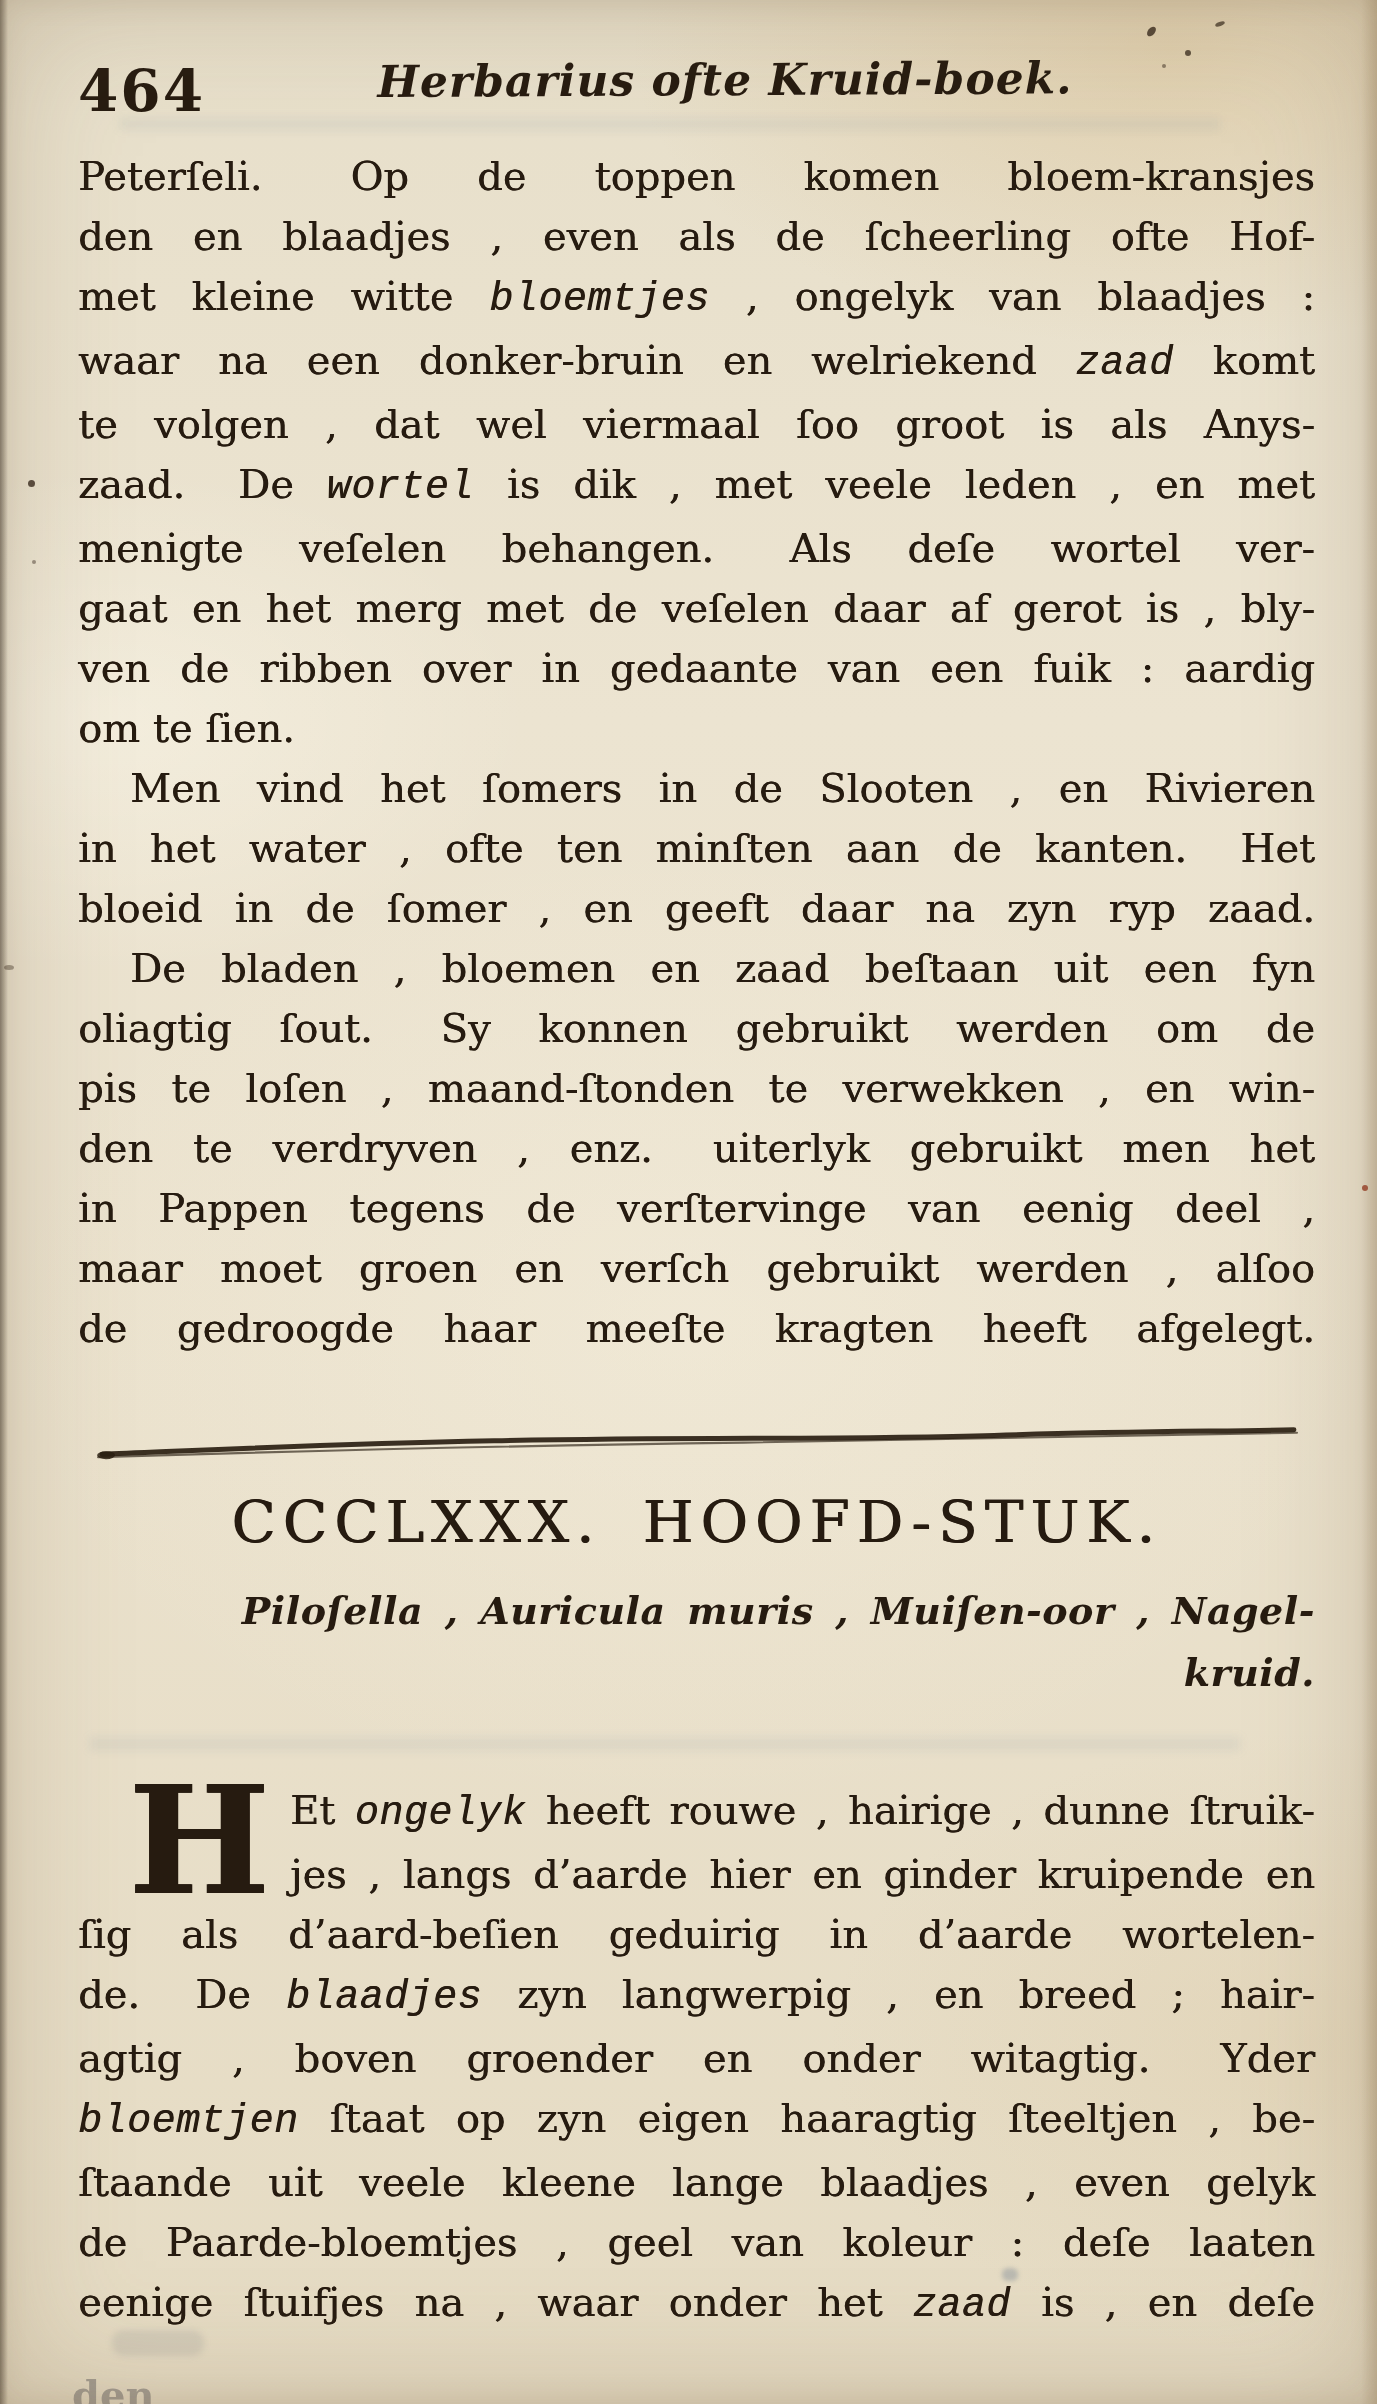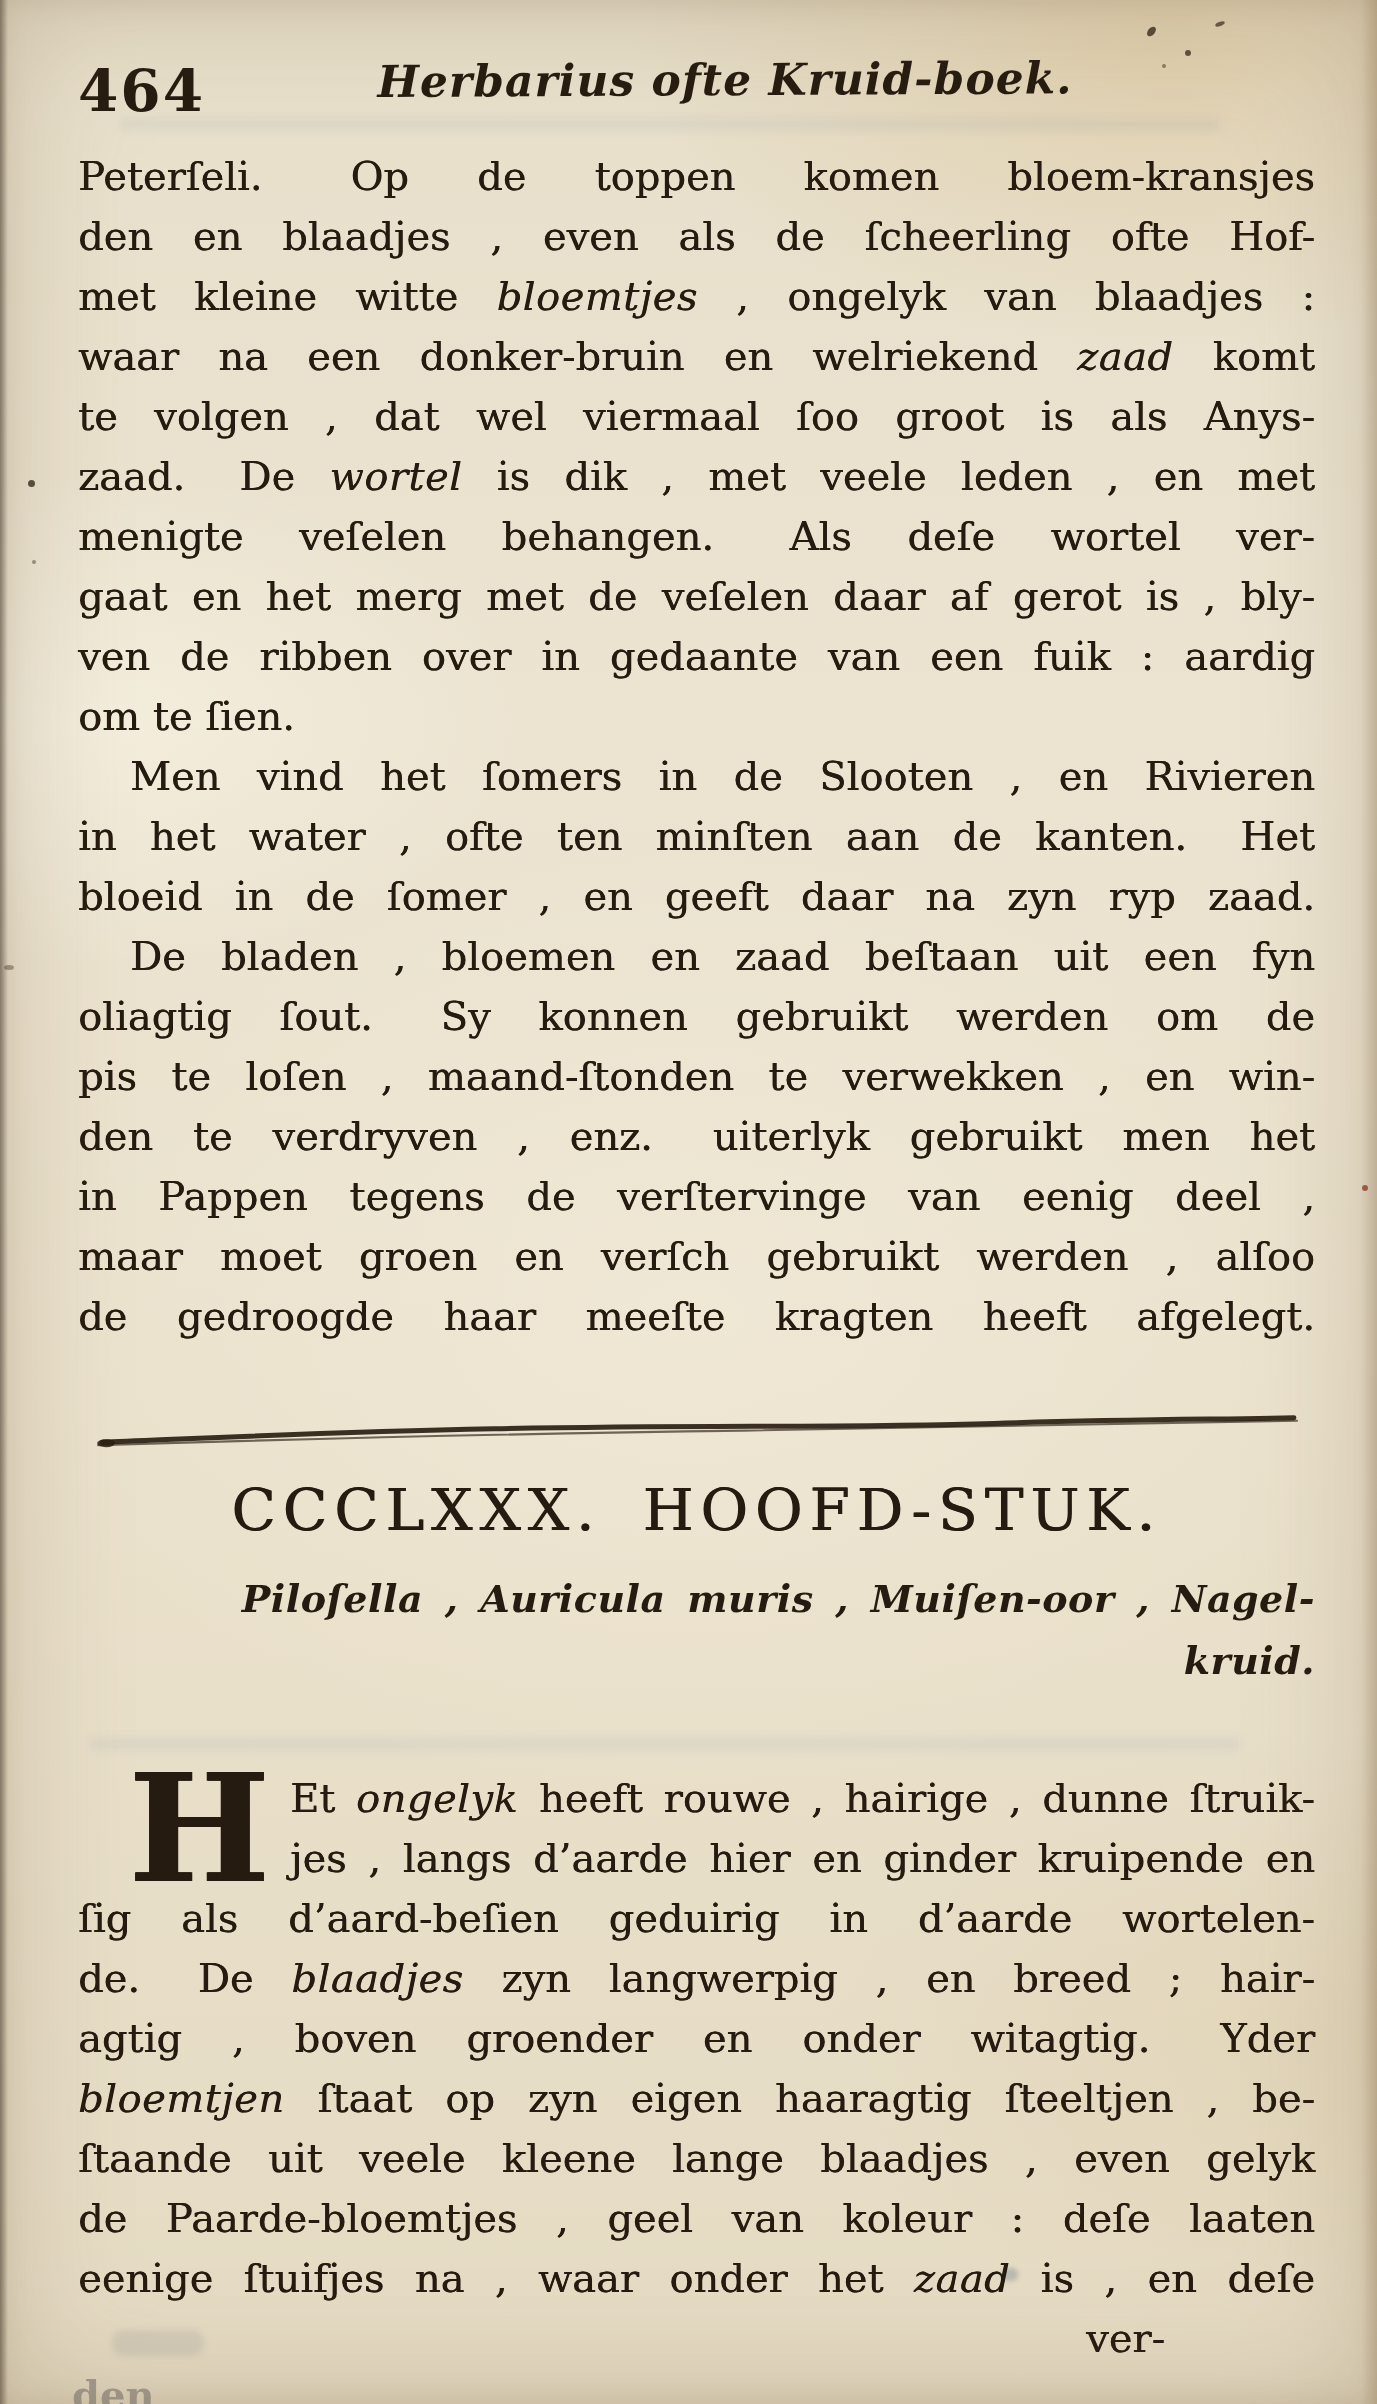--- a/index.html
+++ b/index.html
@@ -38,21 +38,21 @@
   .pageno{font-size:58px;font-weight:700;line-height:1;transform:translateY(8px);
     letter-spacing:2px;}
   .runtitle{flex:1;text-align:center;font-style:italic;font-weight:700;font-size:44px;
     line-height:1.1;padding-right:70px;margin-top:2px;letter-spacing:1px;
     transform:rotate(-.3deg);}
 
   .bodytext,.chapter,.catchrow{font-size:40px;line-height:60px;}
   .line{text-align:justify;text-align-last:auto;text-shadow:.4px 0 0 currentColor;}
   .line.j{text-align-last:justify;}
   .line.ind{padding-left:52px;}
-  .line i{font-style:italic;letter-spacing:.5px;}
+  .line i{font-style:italic;letter-spacing:.5px;font-family:Liberation Mono, monospace;}
 
   .rule{margin:70px 14px 0 16px;line-height:0;transform:rotate(-.5deg);}
   .heading{margin:34px 0 0 0;text-align:center;font-size:58px;font-weight:400;
     letter-spacing:7px;word-spacing:16px;line-height:64px;
     text-shadow:.8px 0 0 currentColor;}
   .subtitle{margin-top:26px;font-style:italic;font-weight:700;font-size:38px;
     line-height:62px;text-align:right;word-spacing:8px;letter-spacing:.5px;}
 
   .chapter{position:relative;margin-top:76px;}
   .dropcap{position:absolute;left:50px;top:2px;font-size:150px;line-height:116px;
@@ -139,19 +139,16 @@
         <div class="line j">ſig als d’aard-beſien geduirig in d’aarde wortelen-</div>
         <div class="line j">de.  De <i>blaadjes</i> zyn langwerpig , en breed ; hair-</div>
         <div class="line j">agtig , boven groender en onder witagtig.  Yder</div>
         <div class="line j"><i>bloemtjen</i> ſtaat op zyn eigen haaragtig ſteeltjen , be-</div>
         <div class="line j">ſtaande uit veele kleene lange blaadjes , even gelyk</div>
         <div class="line j">de Paarde-bloemtjes , geel van koleur : deſe laaten</div>
         <div class="line j">eenige ſtuifjes na , waar onder het <i>zaad</i> is , en deſe</div>
       </div>
   </div>
 
-  <div class="catchrow">
-    <span>ver-</span>
-  </div>
 
   <div class="ghost-blob"></div>
   <div class="ghost">den</div>
 </div>
 
 </body></html>

